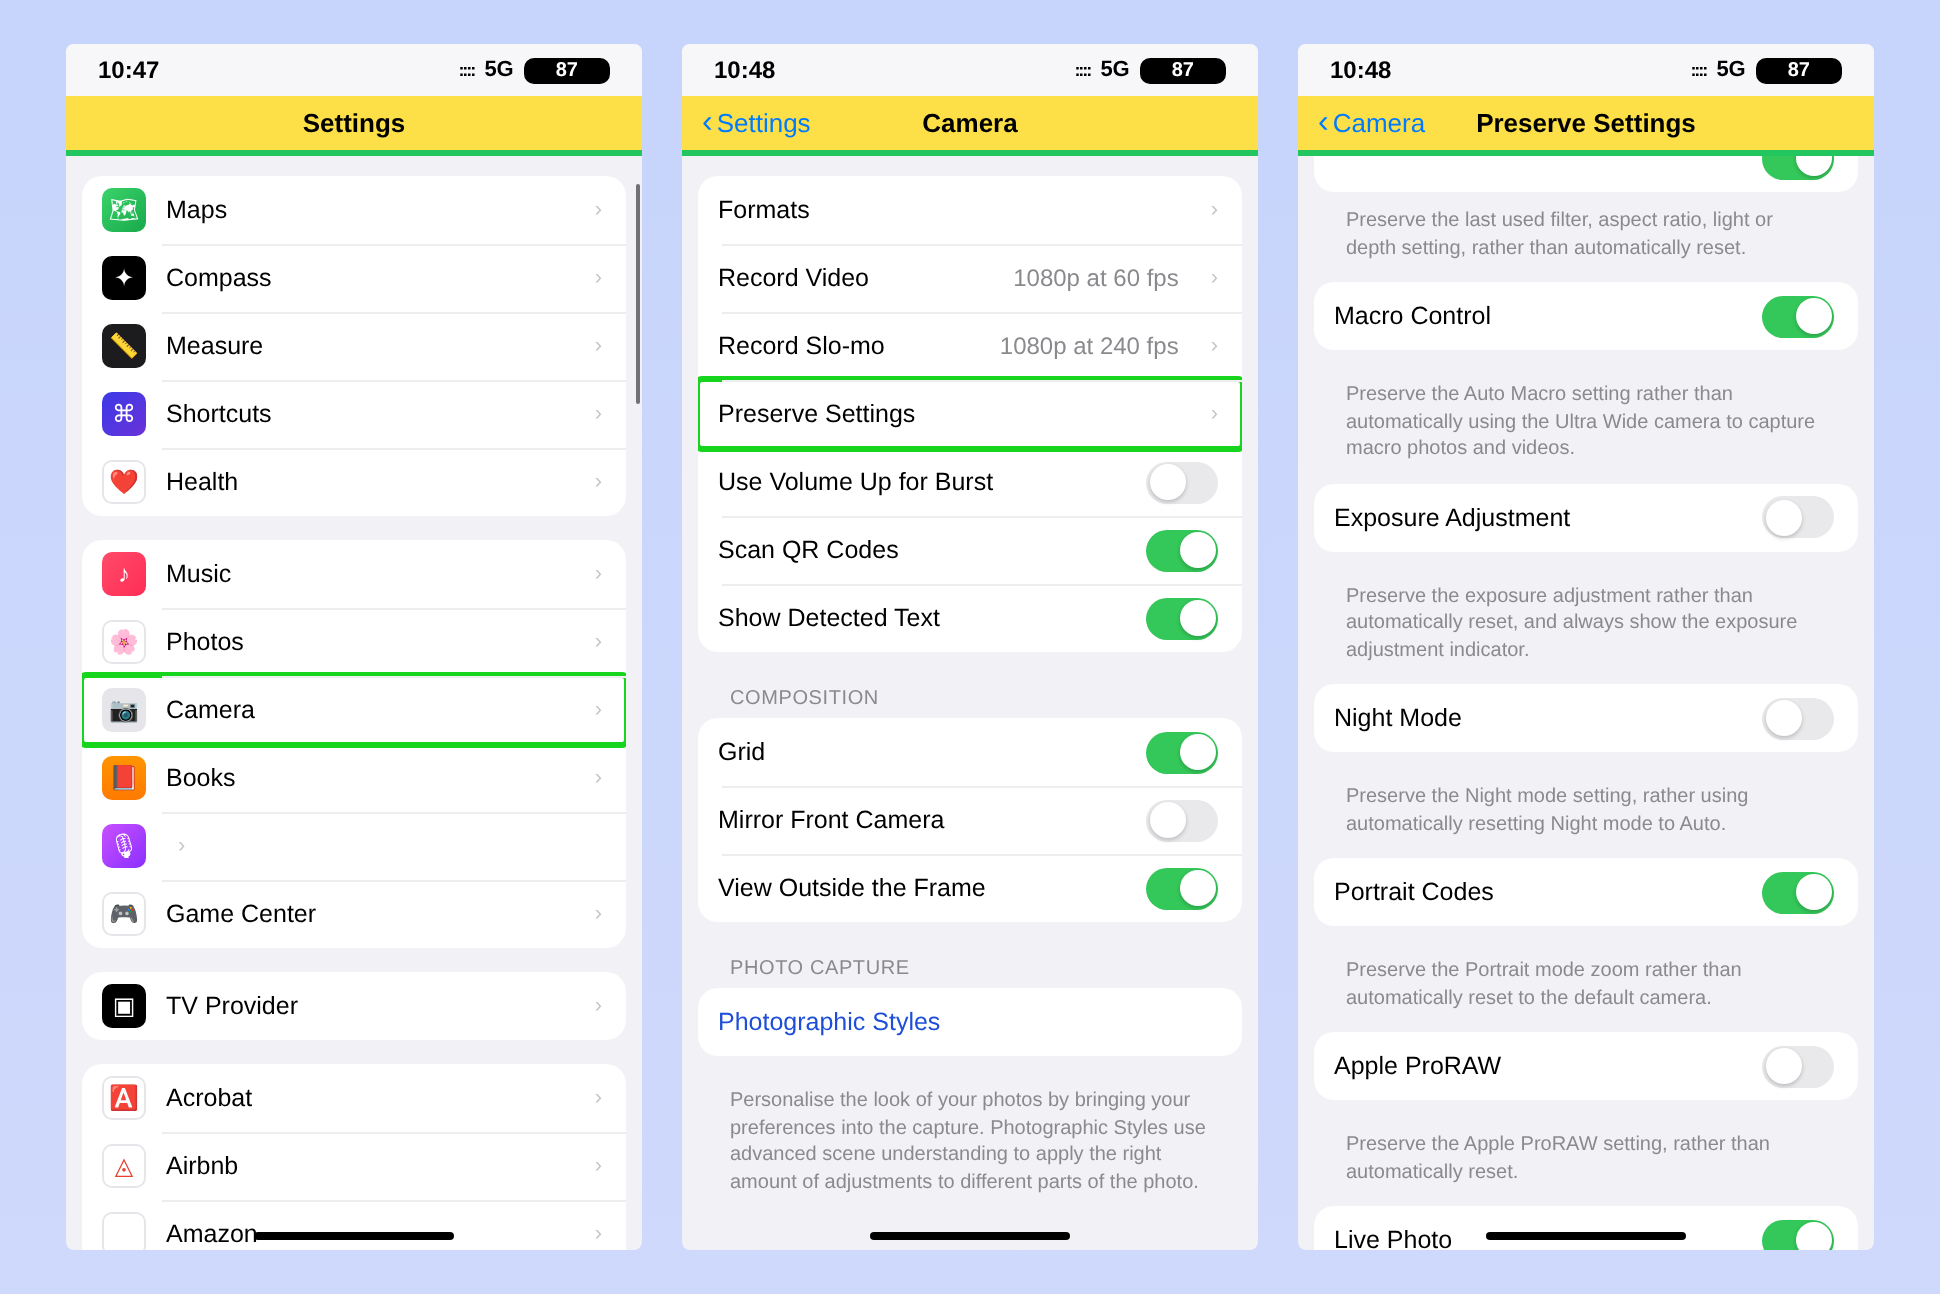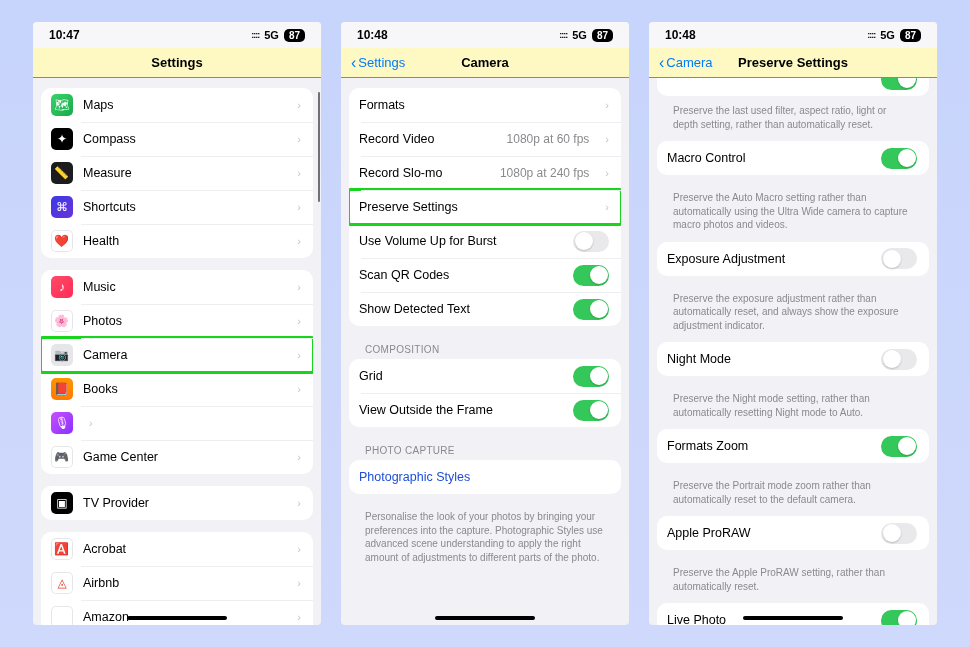--- a/index.html
+++ b/index.html
@@ -33,28 +33,28 @@
     font-size: 12px;
     font-weight: 600;
     color: #000;
     background: #f7f7f9;
   }
   .status-right { display: flex; align-items: center; gap: 5px; font-size: 11px; }
   .battery-pill {
     background: #000;
     color: #fff;
     border-radius: 5px;
-    padding: 1px 5px;
+    padding: 1px 16px;
     font-size: 10px;
     font-weight: 700;
   }
   .signal-dots { font-size: 9px; letter-spacing: -1px; }
   .nav-bar {
-    background: #fef9c3;
-    border-bottom: 1px solid #22c55e;
+    background: #fde047;
+    border-bottom: 3px solid #22c55e;
     height: 30px;
     display: flex;
     align-items: center;
     position: relative;
     padding: 0 10px;
   }
   .nav-title {
     position: absolute;
     left: 0; right: 0;
     text-align: center;
@@ -332,20 +332,24 @@
           <div class="toggle on"></div>
         </div>
       </div>
       <div class="section-header">COMPOSITION</div>
       <div class="group">
         <div class="row no-icon">
           <span class="label">Grid</span>
           <div class="toggle on"></div>
         </div>
         <div class="row no-icon">
+          <span class="label">Mirror Front Camera</span>
+          <div class="toggle off"></div>
+        </div>
+        <div class="row no-icon">
           <span class="label">View Outside the Frame</span>
           <div class="toggle on"></div>
         </div>
       </div>
       <div class="section-header">PHOTO CAPTURE</div>
       <div class="group">
         <div class="row no-icon">
           <span class="label link-text">Photographic Styles</span>
         </div>
       </div>
@@ -391,24 +395,24 @@
           <div class="toggle off"></div>
         </div>
       </div>
       <div class="section-footer">Preserve the exposure adjustment rather than automatically reset, and always show the exposure adjustment indicator.</div>
       <div class="group">
         <div class="row no-icon">
           <span class="label">Night Mode</span>
           <div class="toggle off"></div>
         </div>
       </div>
-      <div class="section-footer">Preserve the Night mode setting, rather than automatically resetting Night mode to Auto.</div>
-      <div class="group">
-        <div class="row no-icon">
-          <span class="label">Formats Zoom</span>
+      <div class="section-footer">Preserve the Night mode setting, rather using automatically resetting Night mode to Auto.</div>
+      <div class="group">
+        <div class="row no-icon">
+          <span class="label">Portrait Codes</span>
           <div class="toggle on"></div>
         </div>
       </div>
       <div class="section-footer">Preserve the Portrait mode zoom rather than automatically reset to the default camera.</div>
       <div class="group">
         <div class="row no-icon">
           <span class="label">Apple ProRAW</span>
           <div class="toggle off"></div>
         </div>
       </div>

